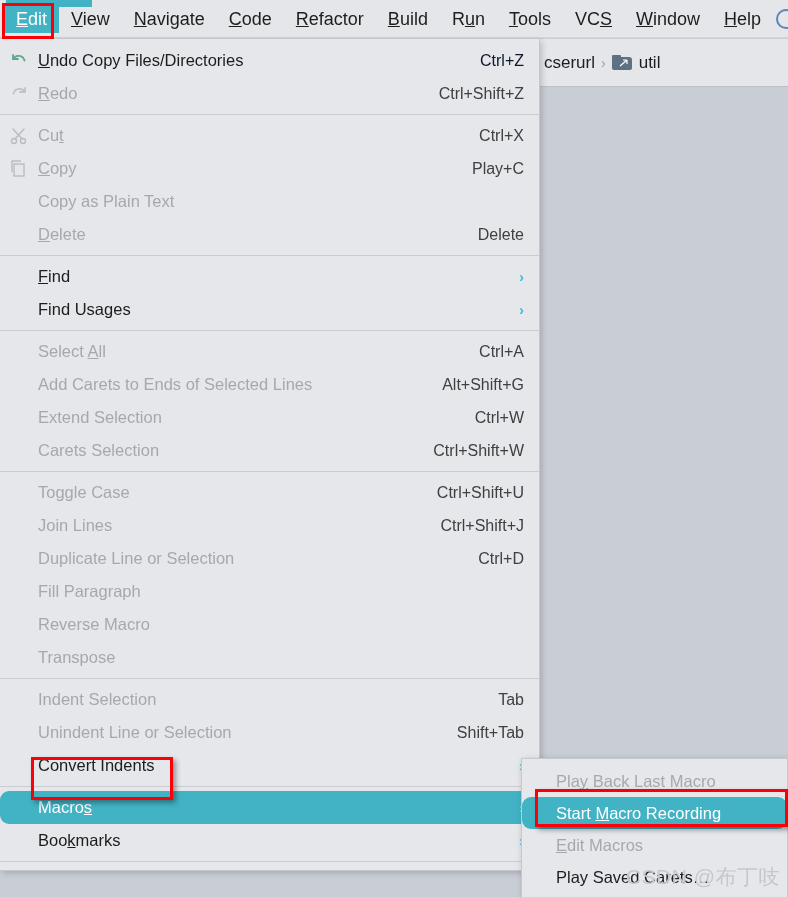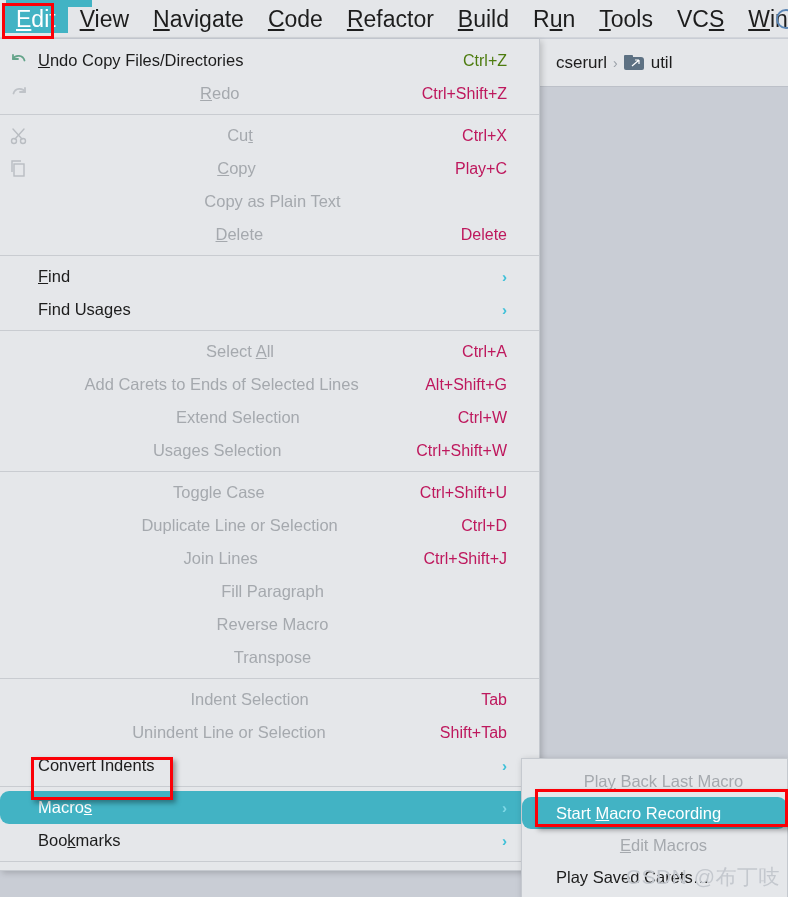--- a/index.html
+++ b/index.html
@@ -29,21 +29,21 @@
     left: 0; top: 0;
     width: 788px; height: 38px;
     background: #e4e6e9;
     display: flex;
     align-items: center;
     box-sizing: border-box;
     padding-left: 4px;
     border-bottom: 1px solid #d2d5da;
   }
   .menubar-item {
-    font-size: 23px;
+    font-size: 18px;
     color: #1d1d1d;
     padding: 2px 12px;
     white-space: nowrap;
     line-height: 24px;
   }
   .menubar-item .mn {
     text-decoration: underline;
   }
   .menubar-item.active {
     background: #42b3c4;
@@ -68,21 +68,21 @@
   }
 
   
   #breadcrumb-bar {
     position: absolute;
     left: 540px; top: 39px;
     width: 248px; height: 48px;
     background: #e4e6e9;
     display: flex;
     align-items: center;
-    padding-left: 16px;
+    padding-left: 4px;
     box-sizing: border-box;
     border-bottom: 1px solid #bcc0c8;
   }
   .crumb-text {
     font-size: 17px;
     color: #1d1d1d;
     white-space: nowrap;
   }
   .crumb-sep {
     color: #9aa0a8;
@@ -127,44 +127,43 @@
     box-sizing: border-box;
     box-shadow: 2px 2px 6px rgba(0,0,0,0.18);
     padding: 5px 0 4px 0;
     z-index: 20;
   }
   .mi {
     position: relative;
     display: flex;
     align-items: center;
     height: 33px;
-    padding: 0 32px 0 38px;
+    padding: 0 15px 0 38px;
     box-sizing: border-box;
     font-size: 16.5px;
     color: #1d1d1d;
     white-space: nowrap;
   }
   .mi.disabled {
     color: #a5a9ae;
-    text-align: center;
   }
   .mi.selected {
     background: #42b3c4;
     color: #ffffff;
     border-radius: 9px;
   }
   .mi .label { flex: 1 1 auto; }
   .mi .label .mn { text-decoration: underline; }
   .mi .accel {
     flex: none;
-    color: #4d7c0f;
+    color: #0f172a;
     font-size: 16px;
     margin-left: 20px;
   }
-  .mi.disabled .accel { color: #be185d; }
+  .mi.disabled .accel { color: #404040; }
   .mi .sub-arrow {
     flex: none;
     color: #3fc0d8;
     font-size: 15px;
     margin-left: 20px;
     font-weight: bold;
   }
   .mi.selected .sub-arrow { color: #7fd8e6; }
   .mi .icon-slot {
     position: absolute;
@@ -315,35 +314,35 @@
       </div>
       <div class="mi disabled">
         <span class="label">Add Carets to Ends of Selected Lines</span>
         <span class="accel">Alt+Shift+G</span>
       </div>
       <div class="mi disabled">
         <span class="label">Extend Selection</span>
         <span class="accel">Ctrl+W</span>
       </div>
       <div class="mi disabled">
-        <span class="label">Usages Selection</span>
+        <span class="label">Carets Selection</span>
         <span class="accel">Ctrl+Shift+W</span>
       </div>
       <div class="mi-sep"></div>
       <div class="mi disabled">
         <span class="label">Toggle Case</span>
         <span class="accel">Ctrl+Shift+U</span>
       </div>
       <div class="mi disabled">
+        <span class="label">Join Lines</span>
+        <span class="accel">Ctrl+Shift+J</span>
+      </div>
+      <div class="mi disabled">
         <span class="label">Duplicate Line or Selection</span>
         <span class="accel">Ctrl+D</span>
-      </div>
-      <div class="mi disabled">
-        <span class="label">Join Lines</span>
-        <span class="accel">Ctrl+Shift+J</span>
       </div>
       <div class="mi disabled">
         <span class="label">Fill Paragraph</span>
       </div>
       <div class="mi disabled">
         <span class="label">Reverse Macro</span>
       </div>
       <div class="mi disabled">
         <span class="label">Transpose</span>
       </div>

